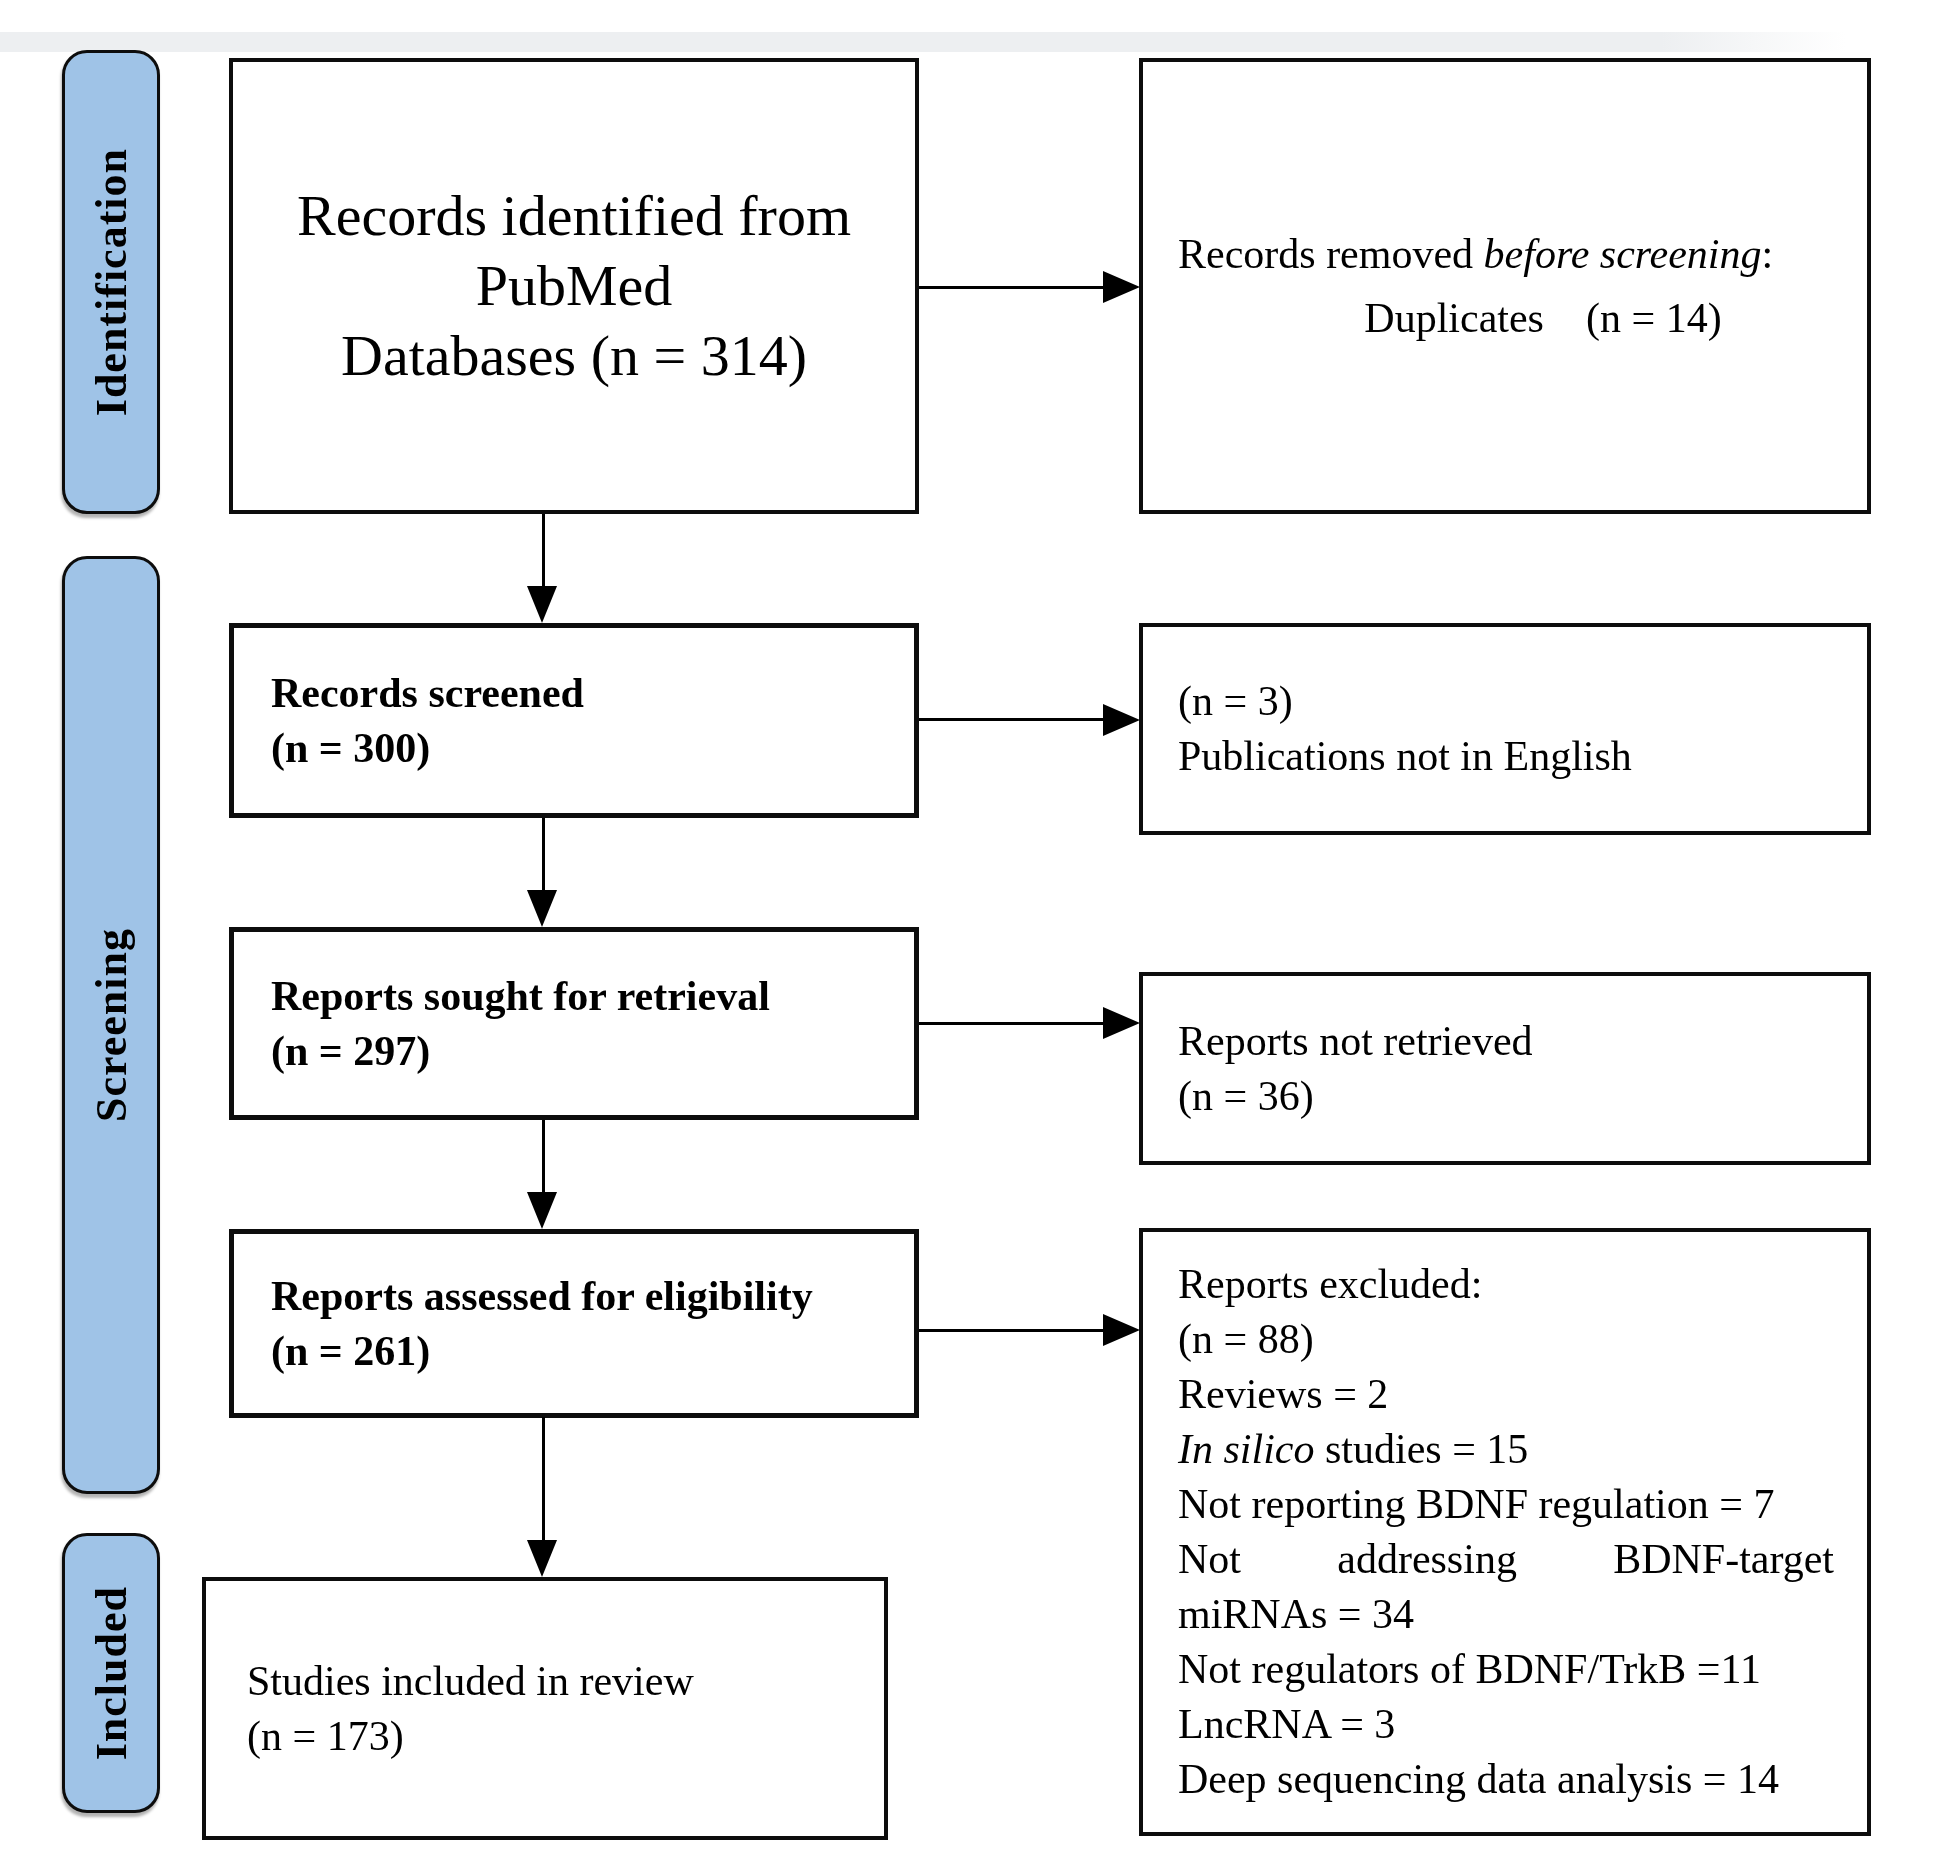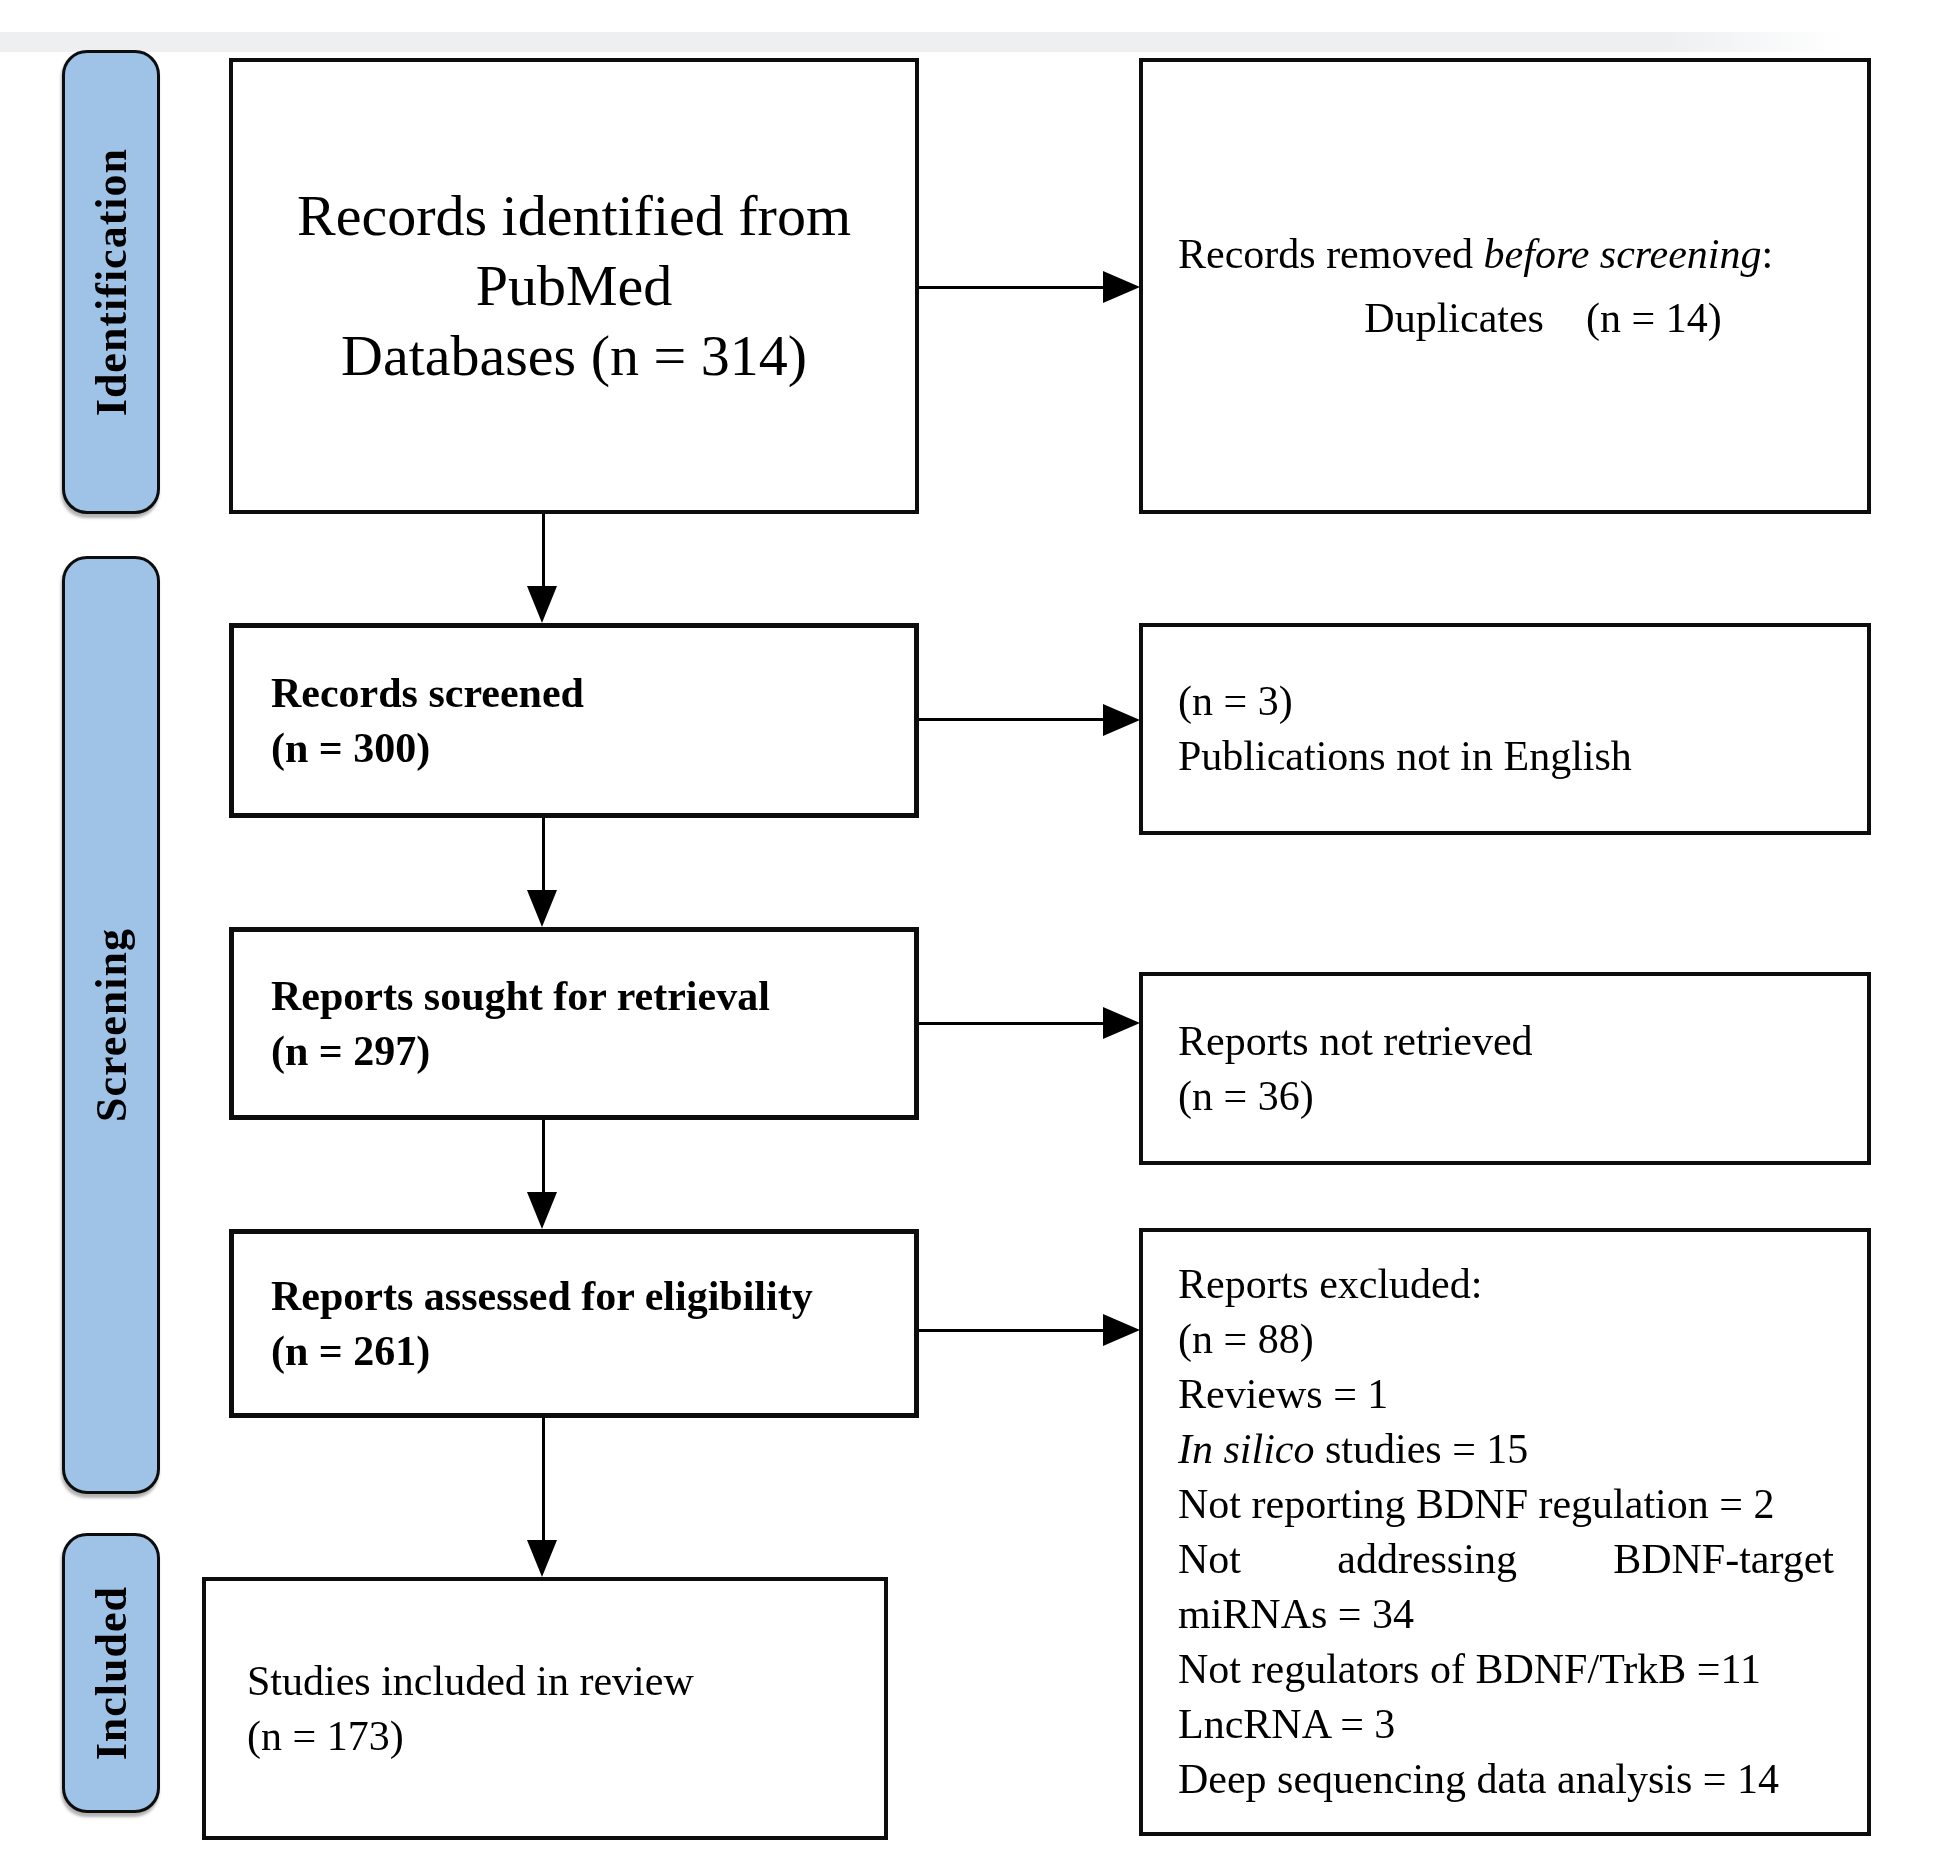--- a/index.html
+++ b/index.html
@@ -95,23 +95,23 @@
   </div>
 
   <div class="wbox pad" style="left:229px; top:1229px; width:690px; height:189px; border-width:5.8px;">
     <div class="line">Reports assessed for eligibility</div>
     <div class="line">(n = 261)</div>
   </div>
 
   <div class="wbox padr" style="left:1139px; top:1228px; width:732px; height:608px;">
     <div class="line">Reports excluded:</div>
     <div class="line">(n = 88)</div>
-    <div class="line">Reviews = 1</div>
+    <div class="line">Reviews = 2</div>
     <div class="line"><em>In silico</em><span> studies = 15</span></div>
-    <div class="line">Not reporting BDNF regulation = 2</div>
+    <div class="line">Not reporting BDNF regulation = 7</div>
     <div class="line jline">Not addressing BDNF-target</div>
     <div class="line">miRNAs = 34</div>
     <div class="line">Not regulators of BDNF/TrkB =11</div>
     <div class="line">LncRNA = 3</div>
     <div class="line">Deep sequencing data analysis = 14</div>
   </div>
 
   <div class="wbox" style="left:202px; top:1577px; width:686px; height:263px; padding-left:41px; padding-right:13px;">
     <div class="line">Studies included in review</div>
     <div class="line">(n = 173)</div>

